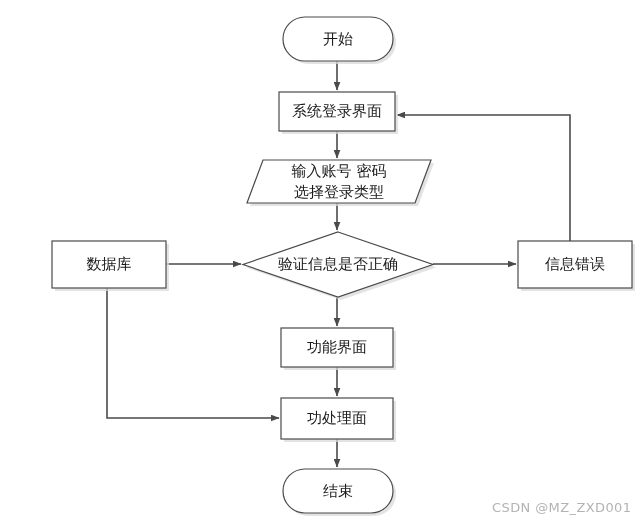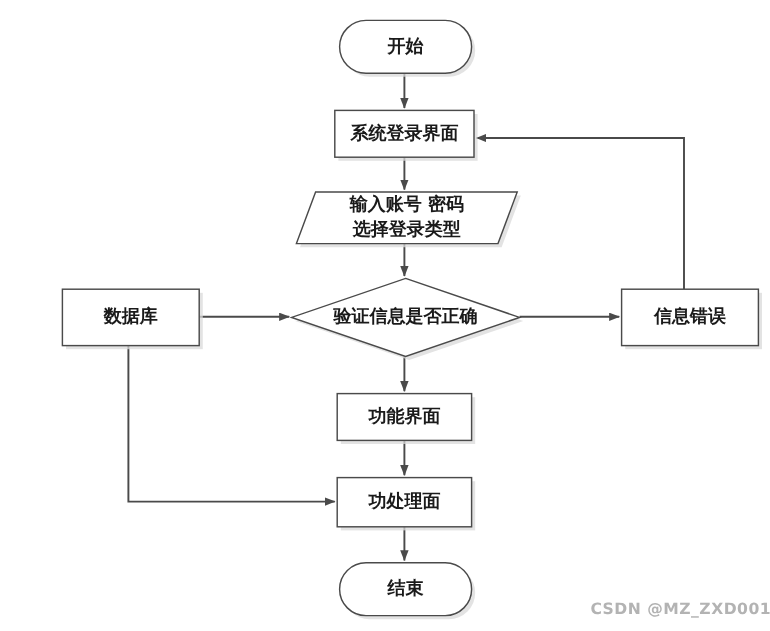--- a/index.html
+++ b/index.html
@@ -12,21 +12,20 @@
     width: 642px;
     height: 526px;
     overflow: hidden;
     font-family: "DejaVu Sans", "Liberation Sans", sans-serif;
   }
   #flow-root {
     position: relative;
     width: 642px;
     height: 526px;
     background: #ffffff;
-    font-weight: bold;
   }
   svg#flow-svg {
     display: block;
     width: 642px;
     height: 526px;
   }
   .node-shape {
     fill: #ffffff;
     stroke: #4a4a4a;
     stroke-width: 1.2;

